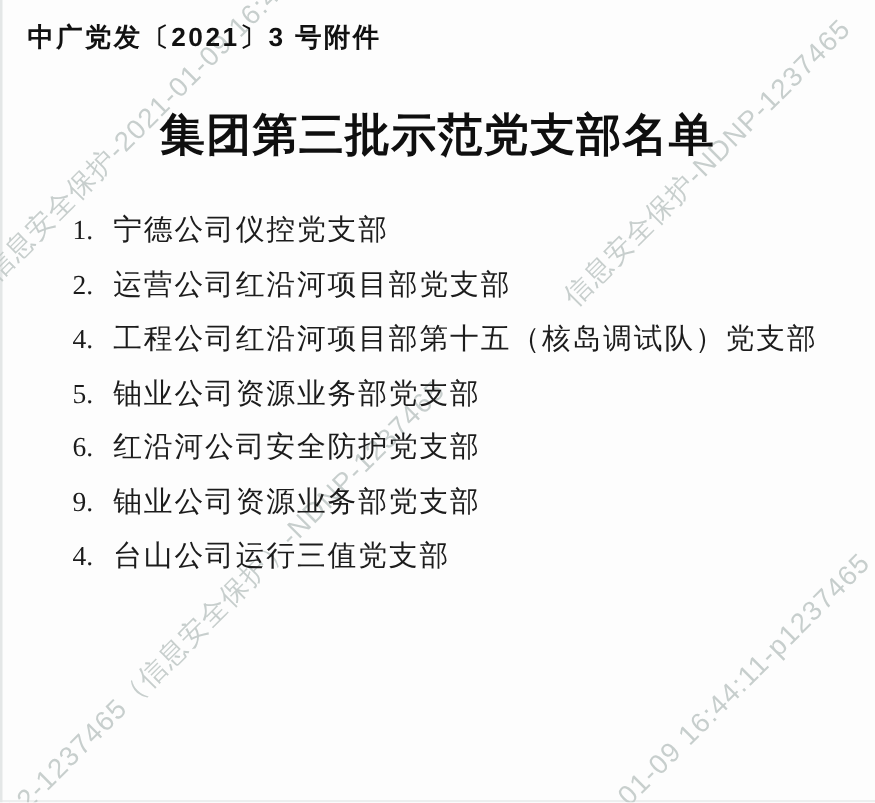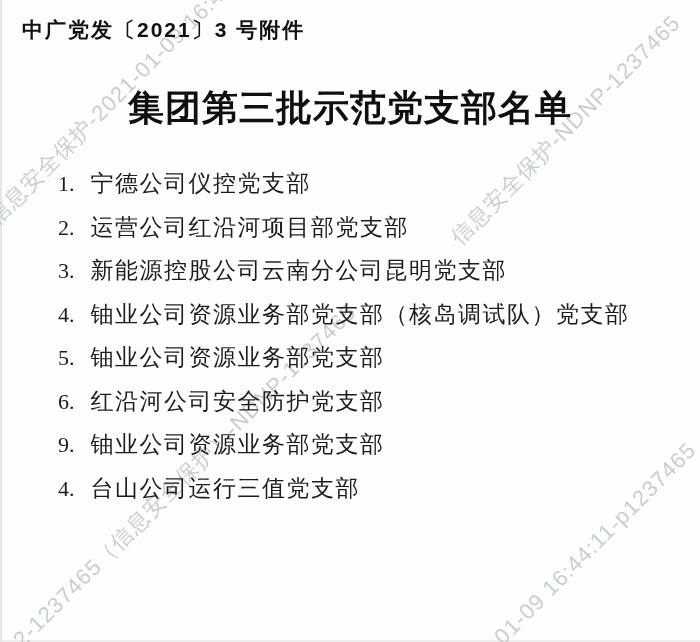--- a/index.html
+++ b/index.html
@@ -83,22 +83,21 @@
     </div>
 
   <div class="content">
     <div class="doc-number">中广党发〔2021〕3 号附件</div>
 
     <h1 class="title">集团第三批示范党支部名单</h1>
 
     <ol class="branch-list">
         <li><span class="num">1.</span><span>宁德公司仪控党支部</span></li>
         <li><span class="num">2.</span><span>运营公司红沿河项目部党支部</span></li>
-        <li><span class="num">3.</span><span>新能源控股公司云南分公司昆明党支部</span></li>
-        <li><span class="num">4.</span><span>铀业公司资源业务部党支部（核岛调试队）党支部</span></li>
+        <li><span class="num">4.</span><span>工程公司红沿河项目部第十五（核岛调试队）党支部</span></li>
         <li><span class="num">5.</span><span>铀业公司资源业务部党支部</span></li>
         <li><span class="num">6.</span><span>红沿河公司安全防护党支部</span></li>
         <li><span class="num">9.</span><span>铀业公司资源业务部党支部</span></li>
         <li><span class="num">4.</span><span>台山公司运行三值党支部</span></li>
       </ol>
   </div>
 
 </div>
 
 </body></html>

